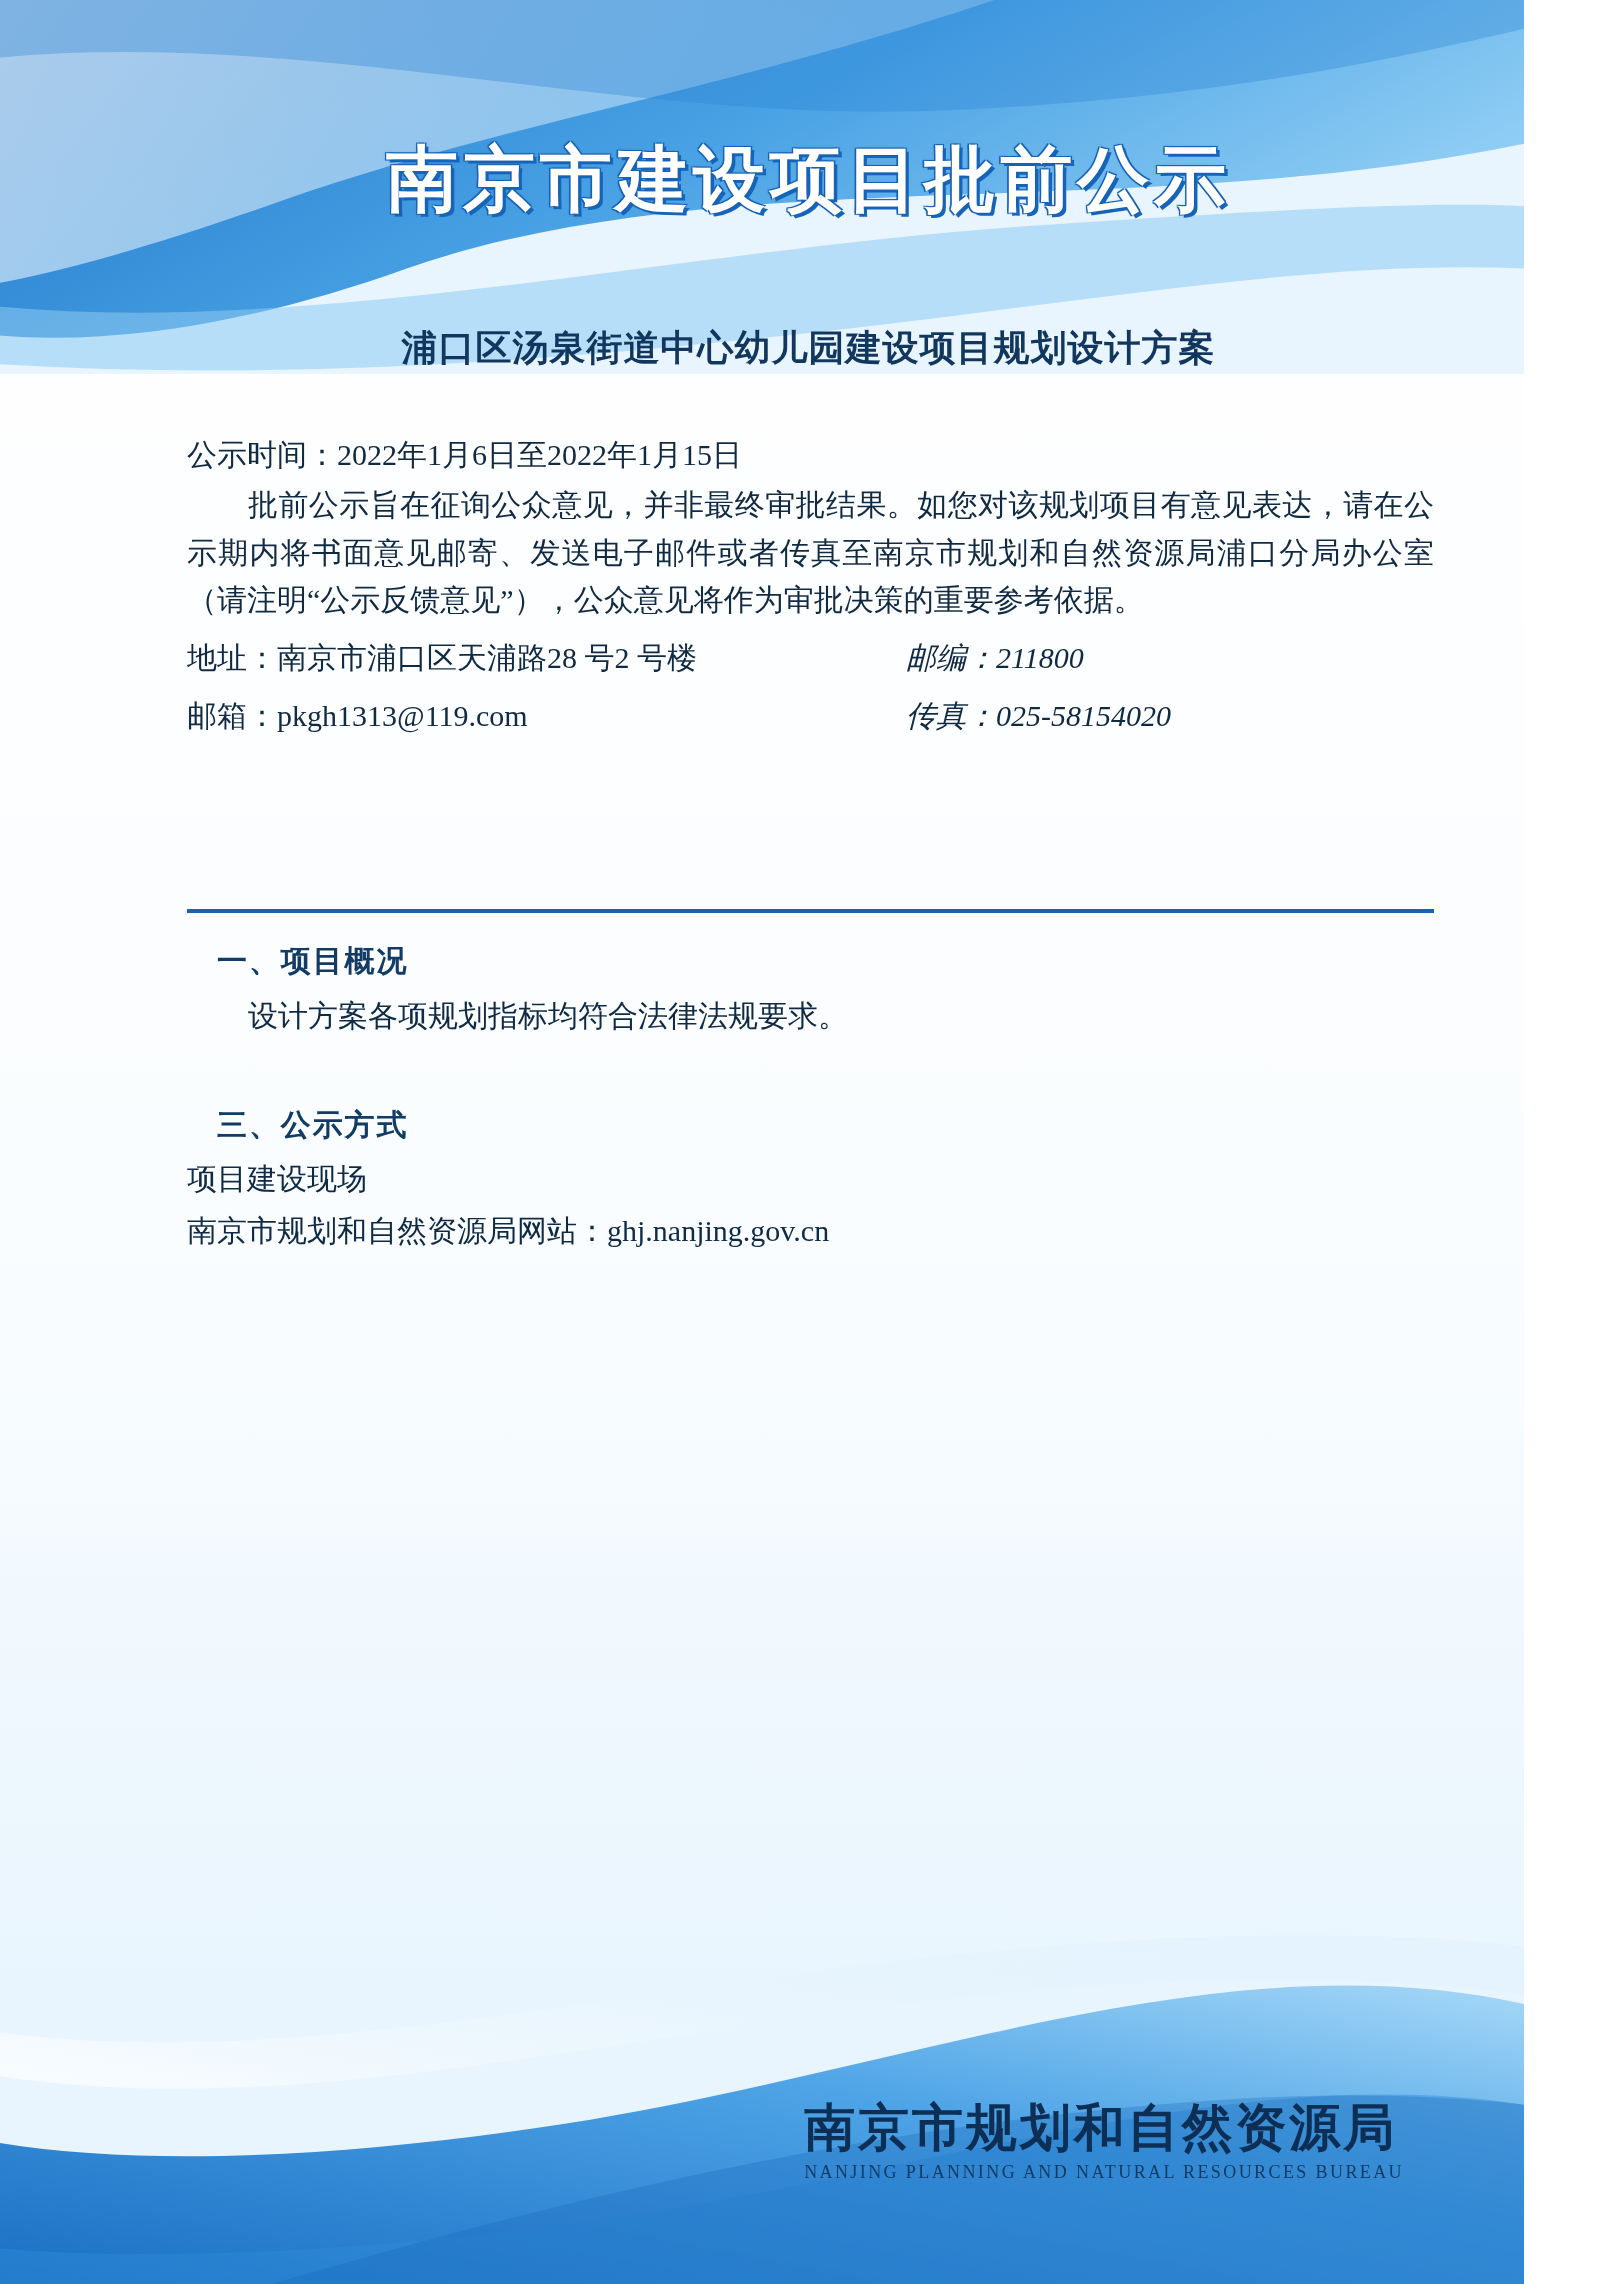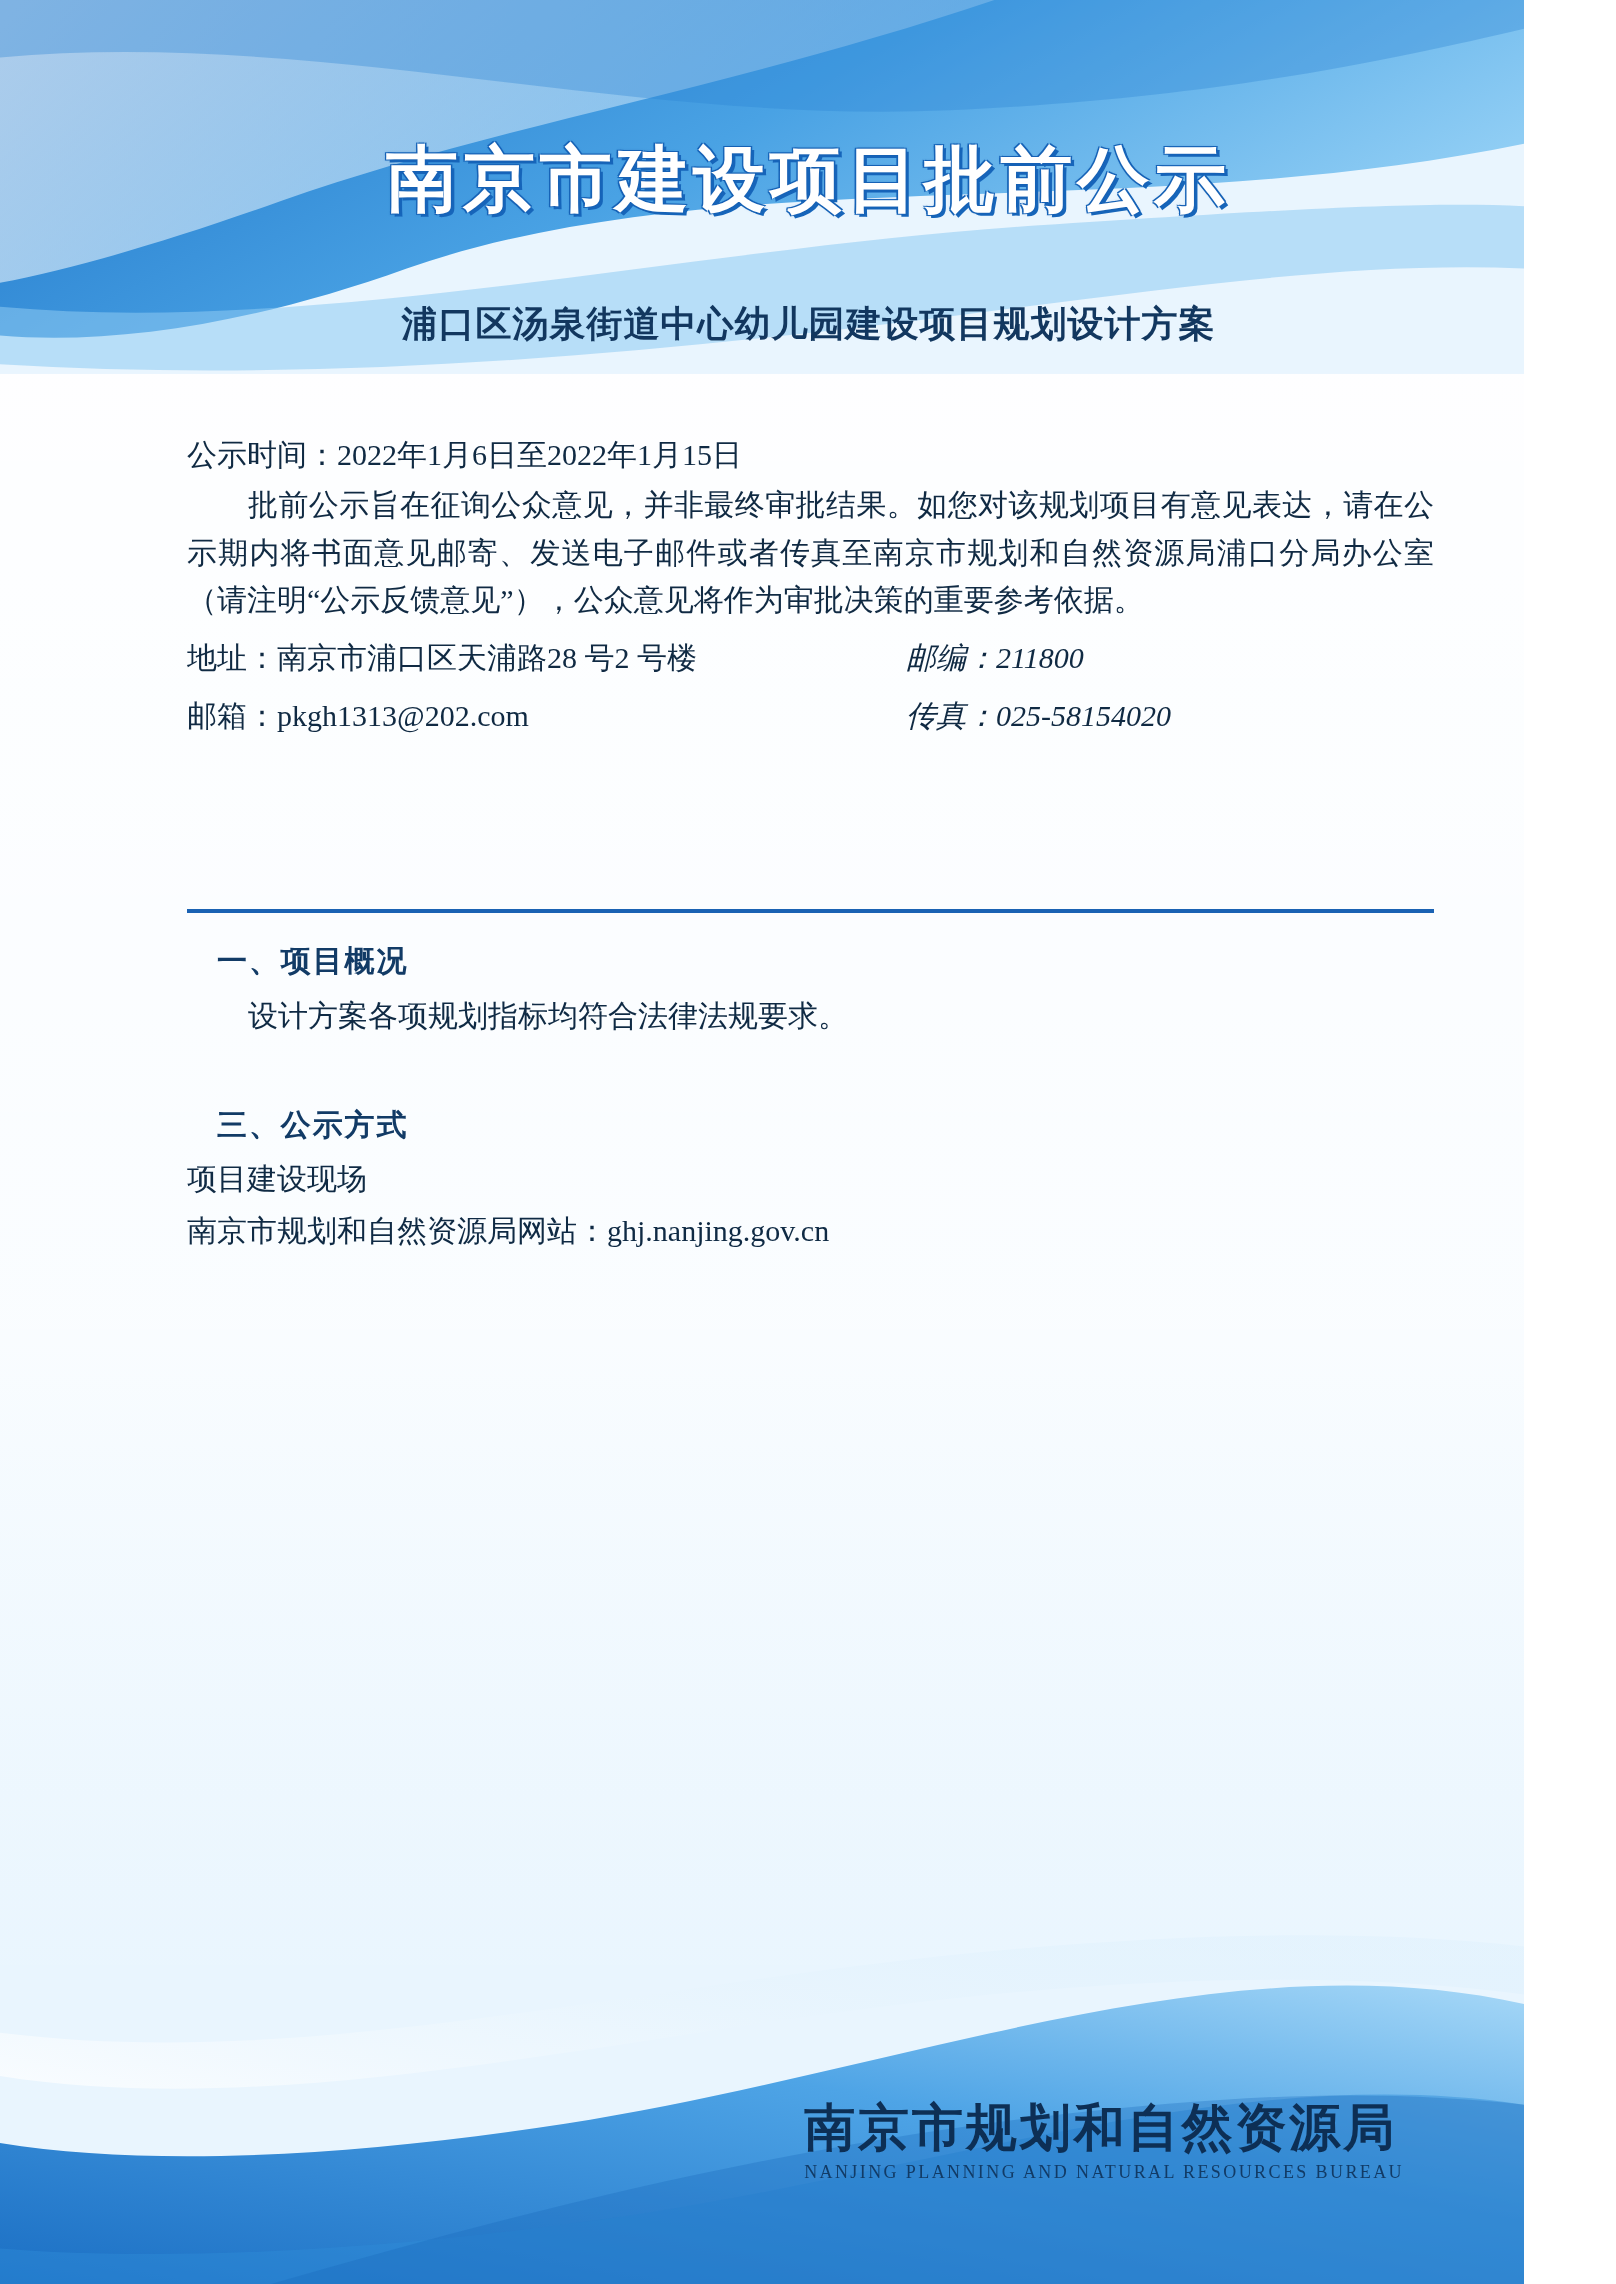--- a/index.html
+++ b/index.html
@@ -44,21 +44,21 @@
     text-shadow:
       0 0 2.9px rgba(20,80,160,0.55),
       3.4px 3.4px 0 #1766bb,
       -1.4px -1.4px 0 #1766bb,
       1.4px -1.4px 0 #1766bb,
       -1.4px 1.4px 0 #1766bb;
     line-height: 1.0;
   }
   .sub-title {
     position: absolute;
-    left: 0; top: 300px;
+    left: 0; top: 324px;
     width: 1617px;
     text-align: center;
     font-family: "Liberation Serif", serif;
     font-weight: bold;
     font-size: 36px;
     color: #12375f;
     letter-spacing: 1px;
   }
 
   
@@ -206,21 +206,21 @@
   <div class="sub-title">浦口区汤泉街道中心幼儿园建设项目规划设计方案</div>
 
   <div class="notice">
     <p class="line">公示时间：2022年1月6日至2022年1月15日</p>
     <p class="para">批前公示旨在征询公众意见，并非最终审批结果。如您对该规划项目有意见表达，请在公示期内将书面意见邮寄、发送电子邮件或者传真至南京市规划和自然资源局浦口分局办公室（请注明“公示反馈意见”），公众意见将作为审批决策的重要参考依据。</p>
     <div class="contact-row">
       <div class="contact-left">地址：南京市浦口区天浦路28 号2 号楼</div>
       <div class="contact-right">邮编：211800</div>
     </div>
     <div class="contact-row">
-      <div class="contact-left">邮箱：pkgh1313@202.com</div>
+      <div class="contact-left">邮箱：pkgh1313@119.com</div>
       <div class="contact-right">传真：025-58154020</div>
     </div>
   </div>
 
   <div class="divider"></div>
 
   <div class="body-area">
 
     <div>
       <p class="sec-head">一、项目概况</p>

